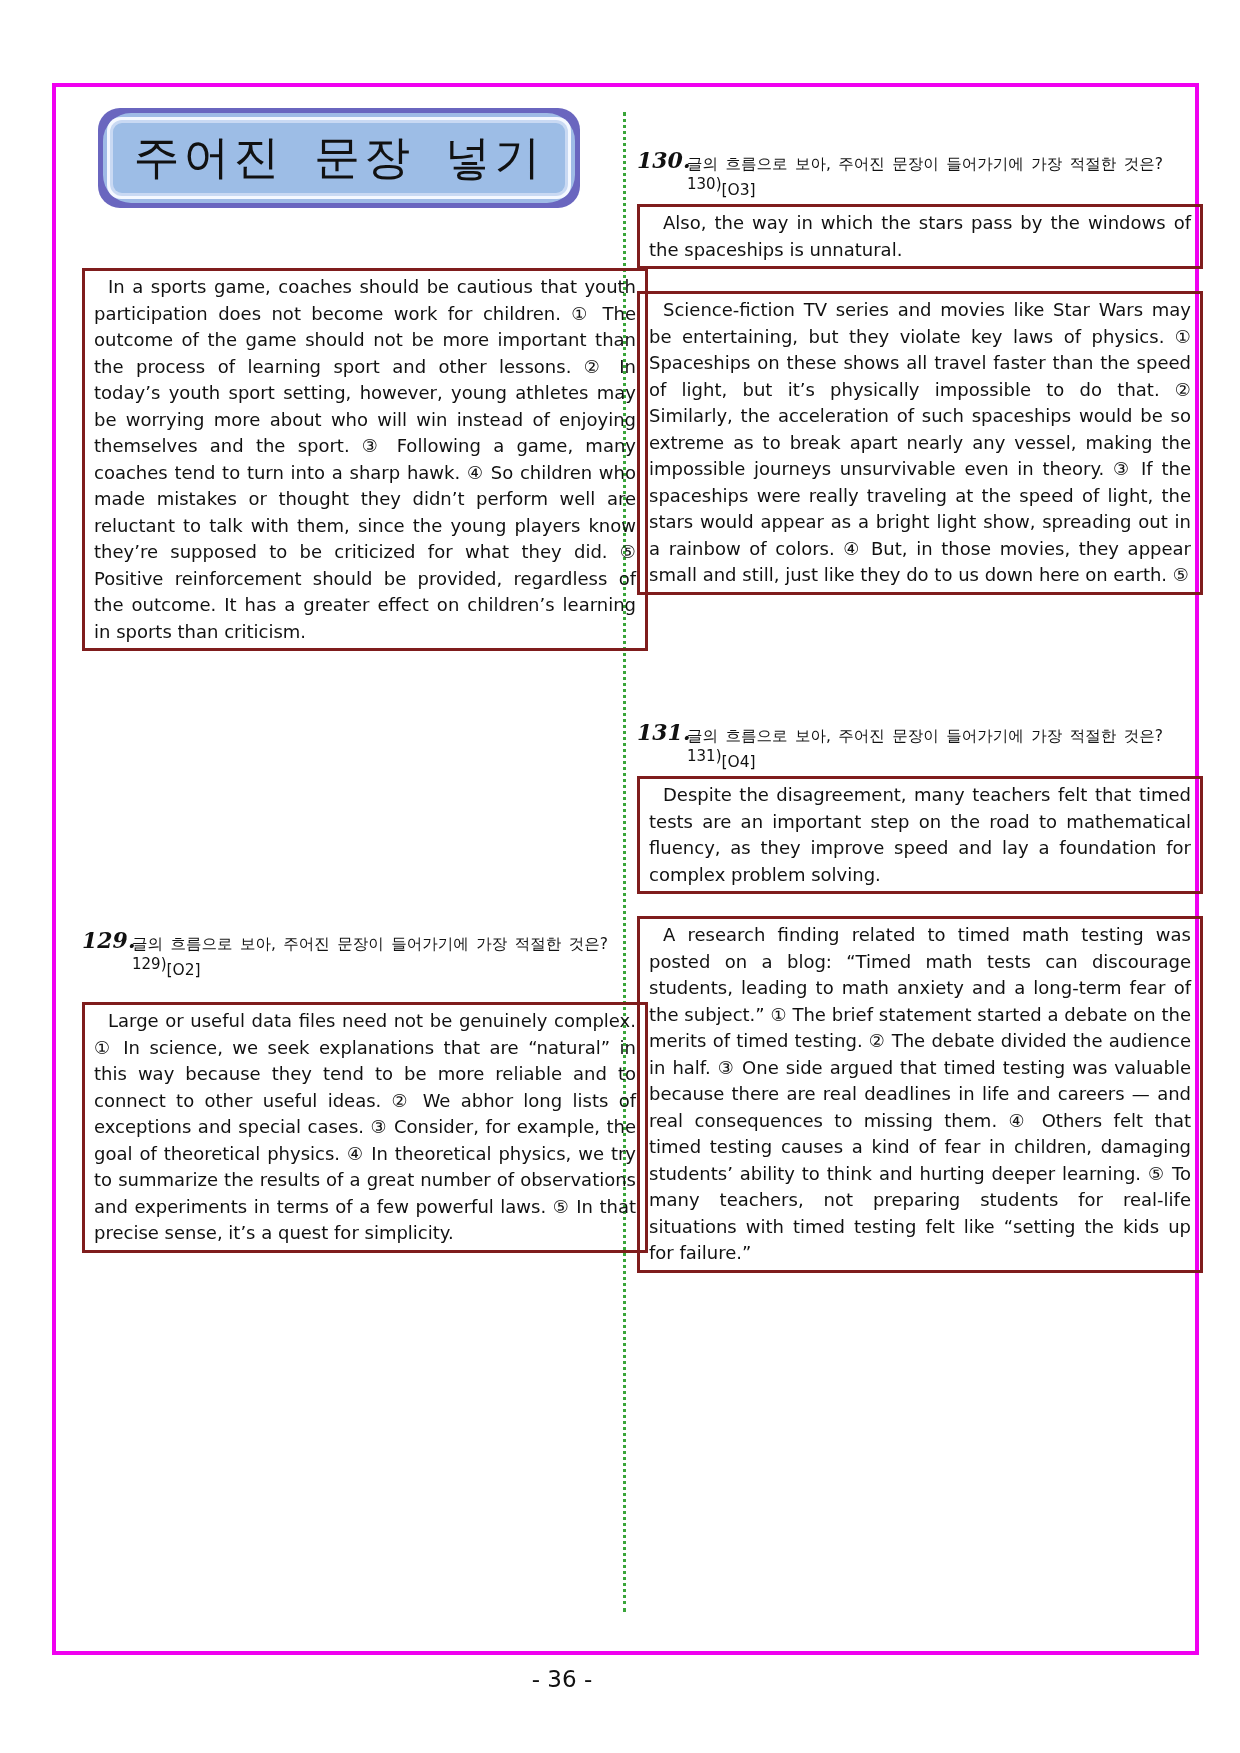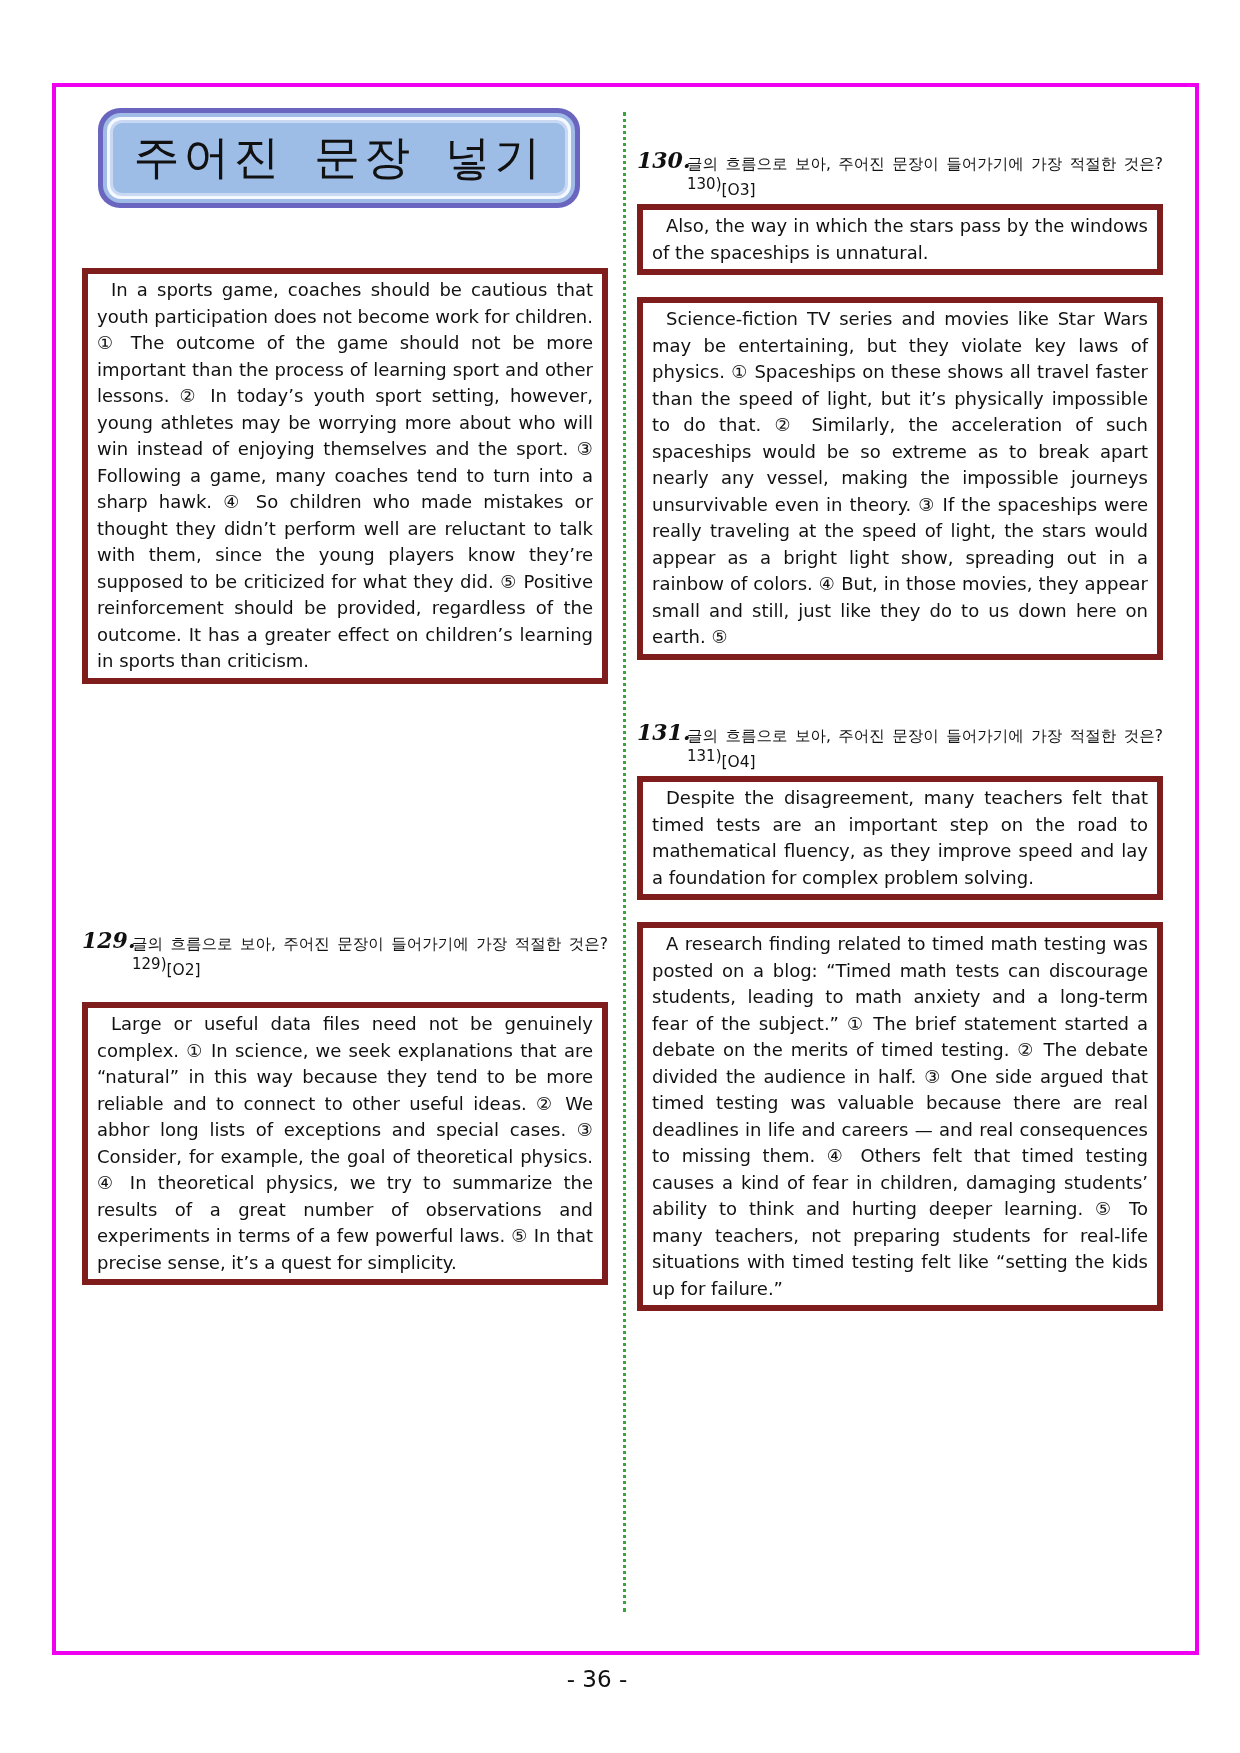--- a/index.html
+++ b/index.html
@@ -4,43 +4,43 @@
   <style>
     html, body { margin: 0; padding: 0; background: #ffffff; }
     body { width: 1240px; height: 1753px; position: relative; overflow: hidden;
            font-family: "DejaVu Sans", sans-serif; color: #111; }
     .page-frame { position: absolute; left: 52px; top: 83px; width: 1139px; height: 1564px;
                   border: 4px solid #f000f0; box-sizing: content-box; }
     .divider { position: absolute; left: 623px; top: 112px; height: 1500px; width: 0;
                border-left: 3px dotted #3aa53a; }
     .title-banner { position: absolute; left: 98px; top: 108px; width: 482px; height: 100px;
                     border-radius: 22px; background: #6a66bf; box-sizing: border-box; padding: 5px; }
-    .title-banner .ring1 { width: 100%; height: 100%; border-radius: 18px; background: #9fbbe6;
+    .title-banner .ring1 { width: 100%; height: 100%; border-radius: 28px; background: #9fbbe6;
                            box-sizing: border-box; padding: 4px; }
     .title-banner .ring2 { width: 100%; height: 100%; border-radius: 14px; background: #f4f8ff;
                            box-sizing: border-box; padding: 3px; }
     .title-banner .ring3 { width: 100%; height: 100%; border-radius: 12px; background: #c9d9f3;
                            box-sizing: border-box; padding: 3px; }
     .title-banner .inner { width: 100%; height: 100%; border-radius: 9px; background: #9dbde6;
                            display: flex; align-items: center; justify-content: center;
                            font-family: "DejaVu Sans", sans-serif; font-size: 46px; color: #111;
                            letter-spacing: 4px; word-spacing: 12px; }
     .question { position: absolute; width: 526px; }
     .q-head { position: relative; padding-left: 50px; font-size: 15.5px; line-height: 20px;
               text-align: justify; margin-top: 32px; }
     .q-num { position: absolute; left: 0; top: -4px; font-family: "DejaVu Serif", serif;
              font-style: italic; font-weight: bold; font-size: 22px; }
     .q-sup { font-size: 15px; vertical-align: super; }
-    .box { border: 6px solid #7f1d1d; padding: 3px 9px 3px 9px; font-size: 18px;
-           line-height: 26.5px; text-align: justify; box-sizing: border-box; width: 526px; }
+    .box { border: 3px solid #7f1d1d; padding: 3px 9px 3px 9px; font-size: 18px;
+           line-height: 26.5px; text-align: justify; box-sizing: border-box; width: 566px; }
     .given { margin-top: 4px; }
     .passage { margin-top: 22px; }
     .indent { display: inline-block; width: 14px; }
     .page-num { position: absolute; left: 0; width: 1124px; top: 1666px; text-align: center;
-                font-size: 23px; margin-left: 35px; }
+                font-size: 23px; }
   </style>
 </head>
 <body>
 
 <div class="page-frame"></div>
 <div class="divider"></div>
 
 <div class="title-banner">
   <div class="ring1">
       <div class="ring2">

